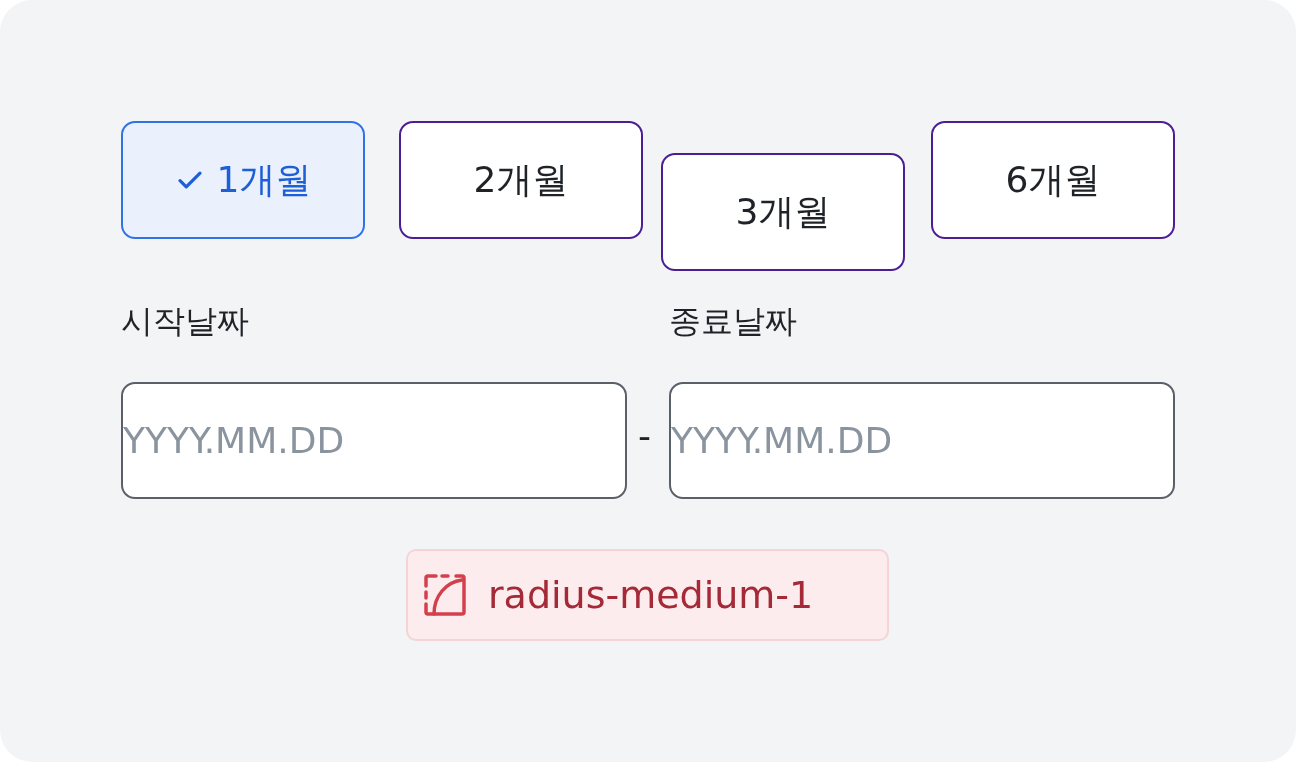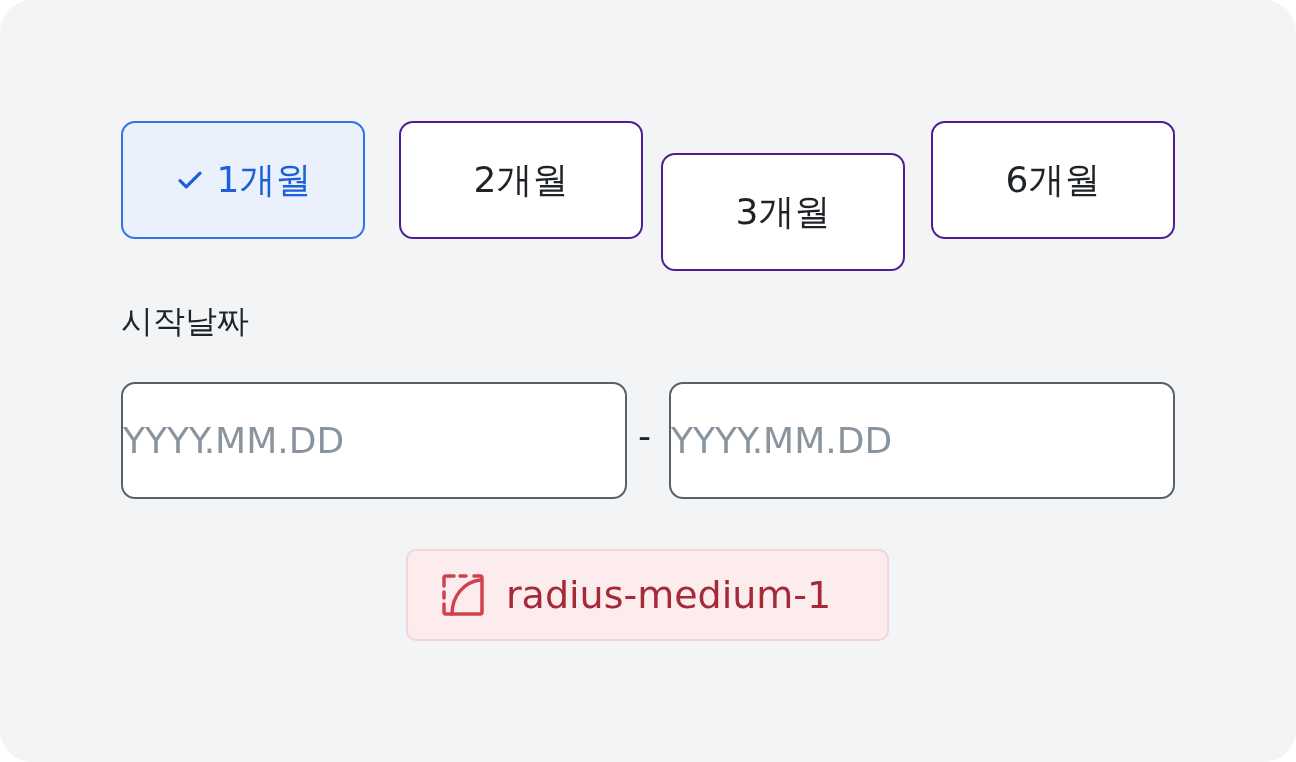--- a/index.html
+++ b/index.html
@@ -4,21 +4,21 @@
 <style>
   html, body { margin: 0; padding: 0; background: #ffffff; }
   body { width: 1296px; height: 762px; position: relative; overflow: hidden; font-family: "DejaVu Sans", "Liberation Sans", sans-serif; }
   .card { position: absolute; left: 0; top: 0; width: 1296px; height: 762px; background: #f3f4f6; border-radius: 32px; }
   .period { position: absolute; top: 121px; height: 118px; width: 244px; box-sizing: border-box; border: 2px solid #4c1d95; border-radius: 14px; background: #ffffff; display: flex; align-items: center; justify-content: center; font-size: 36px; color: #1f2328; cursor: pointer; }
   .period.selected { background: #eaf1fd; border-color: #2f73e6; color: #1d5fd6; }
   .period .check { width: 30px; height: 30px; margin-right: 12px; }
   .label { position: absolute; top: 300px; font-size: 32px; color: #1f2328; }
   .input { position: absolute; top: 382px; height: 117px; width: 506px; box-sizing: border-box; border: 2px solid #59606a; border-radius: 14px; background: #ffffff; display: flex; align-items: center; font-size: 36px; color: #8a949f; }
   .dash { position: absolute; left: 638px; top: 415px; font-size: 36px; color: #1f2328; }
-  .tag { position: absolute; left: 406px; top: 549px; width: 483px; height: 92px; box-sizing: border-box; border: 2px solid #f5d4d7; border-radius: 10px; background: #fcecee; display: flex; align-items: center; padding-left: 32px; color: #a52a37; font-size: 38px; }
+  .tag { position: absolute; left: 406px; top: 549px; width: 483px; height: 92px; box-sizing: border-box; border: 2px solid #f5d4d7; border-radius: 10px; background: #fcecee; display: flex; align-items: center; padding-left: 14px; color: #a52a37; font-size: 38px; }
   .tag svg { width: 46px; height: 46px; margin-right: 20px; }
 </style>
 </head>
 <body>
 
 <div class="card">
 
   <div class="period selected" style="left:121px;">
     <svg class="check" viewBox="0 0 24 24">
         <path d="M4 12.5l5 5L20 6.5" fill="none" stroke="#1d5fd6" stroke-width="2.6" stroke-linecap="round" stroke-linejoin="round"></path>
@@ -29,20 +29,21 @@
     <span>2개월</span>
   </div>
   <div class="period" style="left:661px;margin-top:32px;">
     <span>3개월</span>
   </div>
   <div class="period" style="left:931px;">
     <span>6개월</span>
   </div>
 
   <div class="label" style="left:121px;">시작날짜</div>
+  <div class="label" style="left:669px;">종료날짜</div>
 
   <div class="input" style="left:121px;">
     <span>YYYY.MM.DD</span>
   </div>
   <div class="dash">-</div>
   <div class="input" style="left:669px;">
     <span>YYYY.MM.DD</span>
   </div>
 
   <div class="tag">

